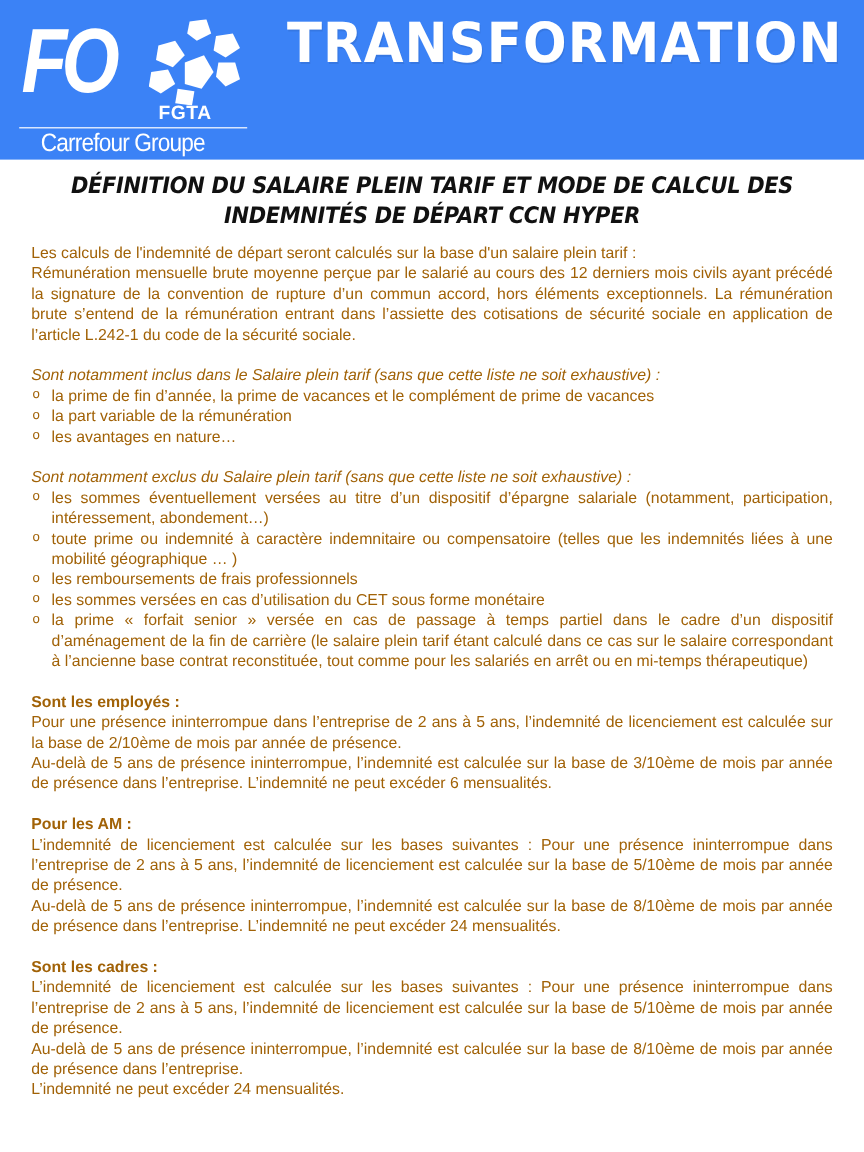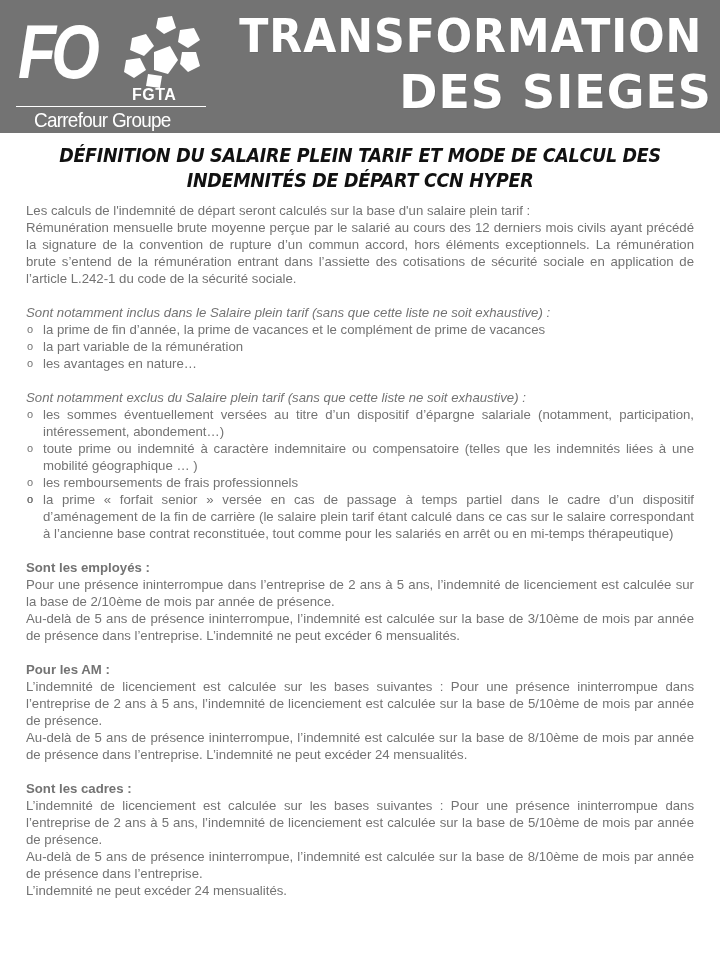--- a/index.html
+++ b/index.html
@@ -1,21 +1,21 @@
 <!DOCTYPE html>
 <html><head>
   <meta charset="utf-8">
   <style>
     * { margin: 0; padding: 0; box-sizing: border-box; }
     html, body { width: 720px; height: 960px; background: #ffffff; overflow: hidden; }
     body { font-family: "Liberation Sans", "DejaVu Sans", sans-serif; color: #1a1a1a; position: relative; }
 
     .header {
       position: absolute; left: 0; top: 0; width: 720px; height: 133px;
-      background: #737373;
+      background: #3b82f6;
     }
     .logo { position: absolute; left: 14px; top: 8px; width: 200px; height: 125px; }
     .logo-fo {
       position: absolute; left: 4px; top: 4px;
       font-family: "Liberation Sans", sans-serif; font-weight: bold; font-style: italic;
       font-size: 76px; line-height: 80px; color: #ffffff; letter-spacing: -6px;
       transform: scaleX(0.82); transform-origin: left top;
     }
     .logo-flower { position: absolute; left: 110px; top: 8px; width: 80px; height: 72px; }
     .logo-fgta {
@@ -41,21 +41,21 @@
 
     .subtitle {
       position: absolute; left: 20px; top: 143px; width: 680px; text-align: center;
       font-family: "DejaVu Sans", sans-serif; font-weight: bold; font-style: italic;
       font-size: 19px; line-height: 25px; color: #111111;
       transform: scaleX(0.92); transform-origin: center top; letter-spacing: -0.3px;
     }
 
     .content {
       position: absolute; left: 26px; top: 202px; width: 668px;
-      font-family: "Liberation Sans", sans-serif; font-size: 13.2px; line-height: 17px; color: #737373;
+      font-family: "Liberation Sans", sans-serif; font-size: 13.2px; line-height: 17px; color: #a16207;
       text-align: justify;
     }
     .content p { margin: 0; }
     .gap { height: 17px; }
     .italic { font-style: italic; }
     .bold { font-weight: bold; }
     ul.olist { list-style: none; margin: 0; padding: 0; }
     ul.olist li { position: relative; padding-left: 17px; }
     ul.olist li .bullet {
       position: absolute; left: 1px; top: 0; font-size: 11px;
@@ -77,21 +77,20 @@
         <path d="M30 36 L46 30 L54 44 L44 58 L30 54 Z"></path>
         <path d="M24 58 L38 60 L36 72 L22 70 Z"></path>
       </g>
     </svg>
     <span class="logo-fgta">FGTA</span>
     <div class="logo-rule"></div>
     <span class="logo-carrefour">Carrefour Groupe</span>
   </div>
   <div class="title-block">
     <span class="title-line l1">TRANSFORMATION</span>
-    <span class="title-line l2">DES SIEGES</span>
   </div>
 </div>
 
 <div class="subtitle">
   <div>DÉFINITION DU SALAIRE PLEIN TARIF ET MODE DE CALCUL DES</div>
   <div>INDEMNITÉS DE DÉPART CCN HYPER</div>
 </div>
 
 <div class="content">
   <p>Les calculs de l'indemnité de départ seront calculés sur la base d'un salaire plein tarif :</p>
@@ -104,21 +103,21 @@
     <li><span class="bullet">o</span><span>la part variable de la rémunération</span></li>
     <li><span class="bullet">o</span><span>les avantages en nature…</span></li>
   </ul>
   <div class="gap"></div>
 
   <p class="italic">Sont notamment exclus du Salaire plein tarif (sans que cette liste ne soit exhaustive) :</p>
   <ul class="olist">
     <li><span class="bullet">o</span><span>les sommes éventuellement versées au titre d’un dispositif d’épargne salariale (notamment, participation, intéressement, abondement…)</span></li>
     <li><span class="bullet">o</span><span>toute prime ou indemnité à caractère indemnitaire ou compensatoire (telles que les indemnités liées à une mobilité géographique … )</span></li>
     <li><span class="bullet">o</span><span>les remboursements de frais professionnels</span></li>
-    <li><span class="bullet">o</span></li>
+    <li><span class="bullet">o</span><span>les sommes versées en cas d’utilisation du CET sous forme monétaire</span></li>
     <li><span class="bullet">o</span><span>la prime « forfait senior » versée en cas de passage à temps partiel dans le cadre d’un dispositif d’aménagement de la fin de carrière (le salaire plein tarif étant calculé dans ce cas sur le salaire correspondant à l’ancienne base contrat reconstituée, tout comme pour les salariés en arrêt ou en mi-temps thérapeutique)</span></li>
   </ul>
   <div class="gap"></div>
 
   <p class="bold">Sont les employés :</p>
   <p>Pour une présence ininterrompue dans l’entreprise de 2 ans à 5 ans, l’indemnité de licenciement est calculée sur la base de 2/10ème de mois par année de présence.</p>
   <p>Au-delà de 5 ans de présence ininterrompue, l’indemnité est calculée sur la base de 3/10ème de mois par année de présence dans l’entreprise. L’indemnité ne peut excéder 6 mensualités.</p>
   <div class="gap"></div>
 
   <p class="bold">Pour les AM :</p>

